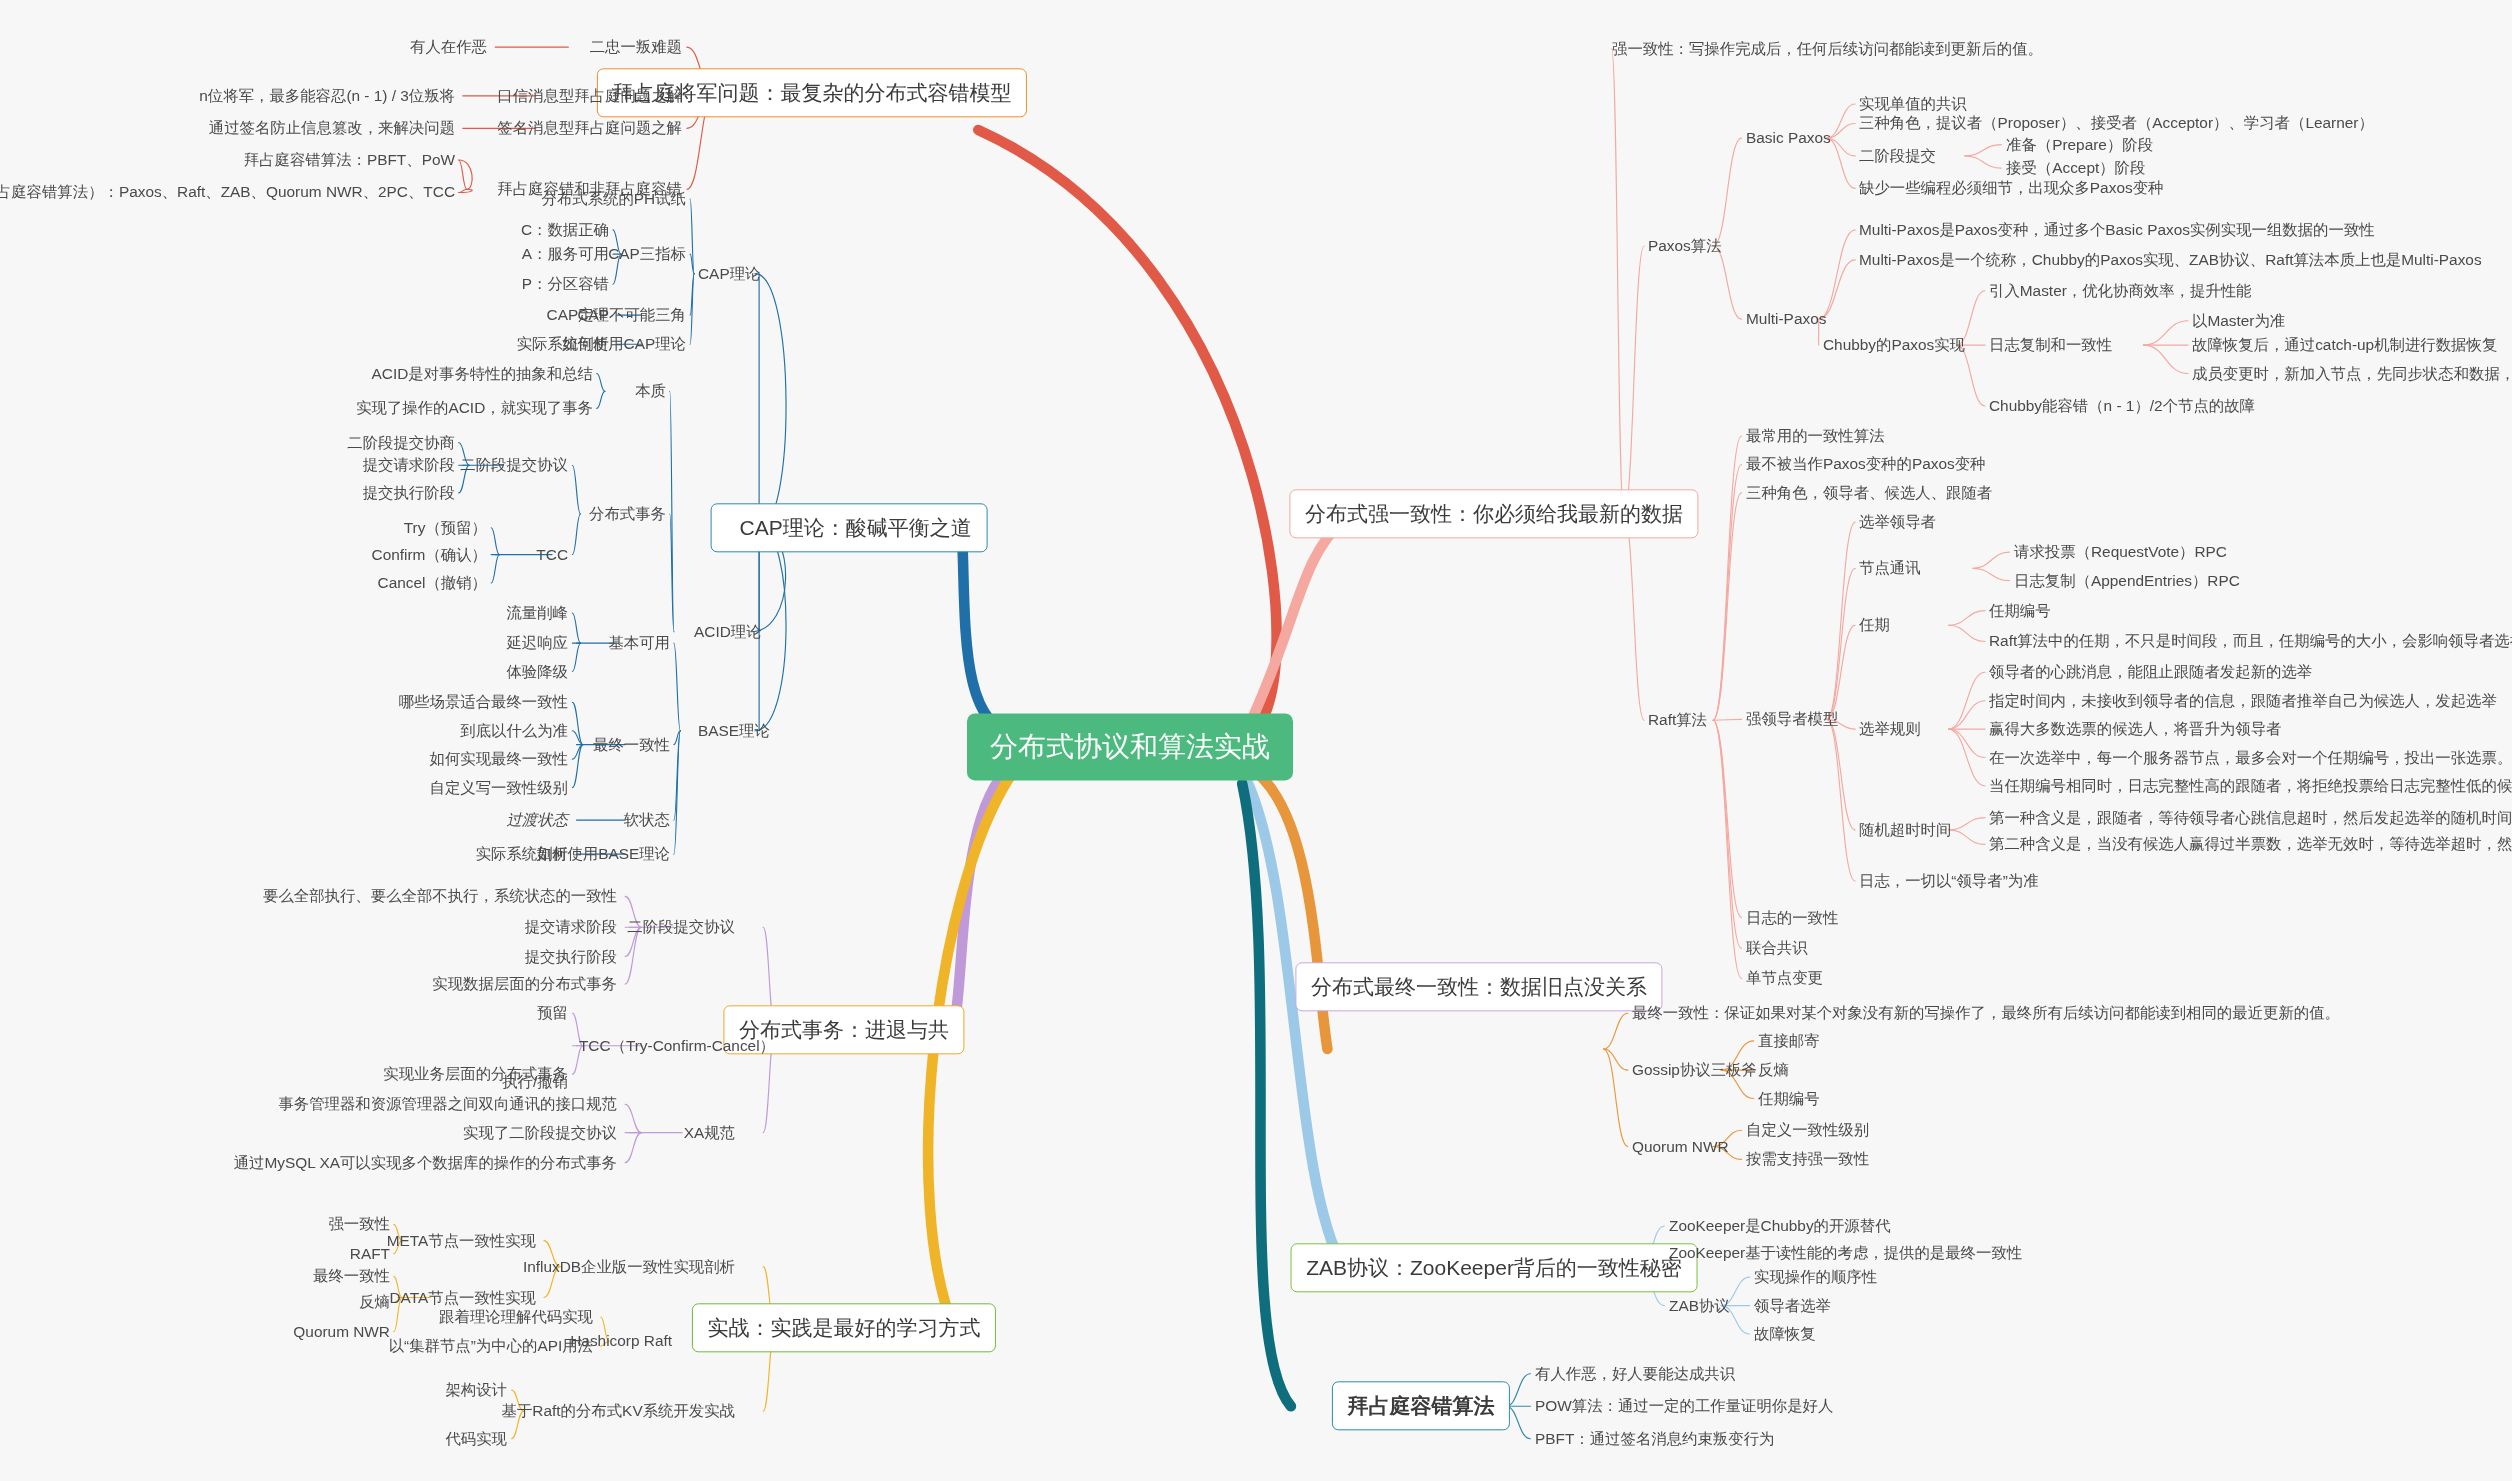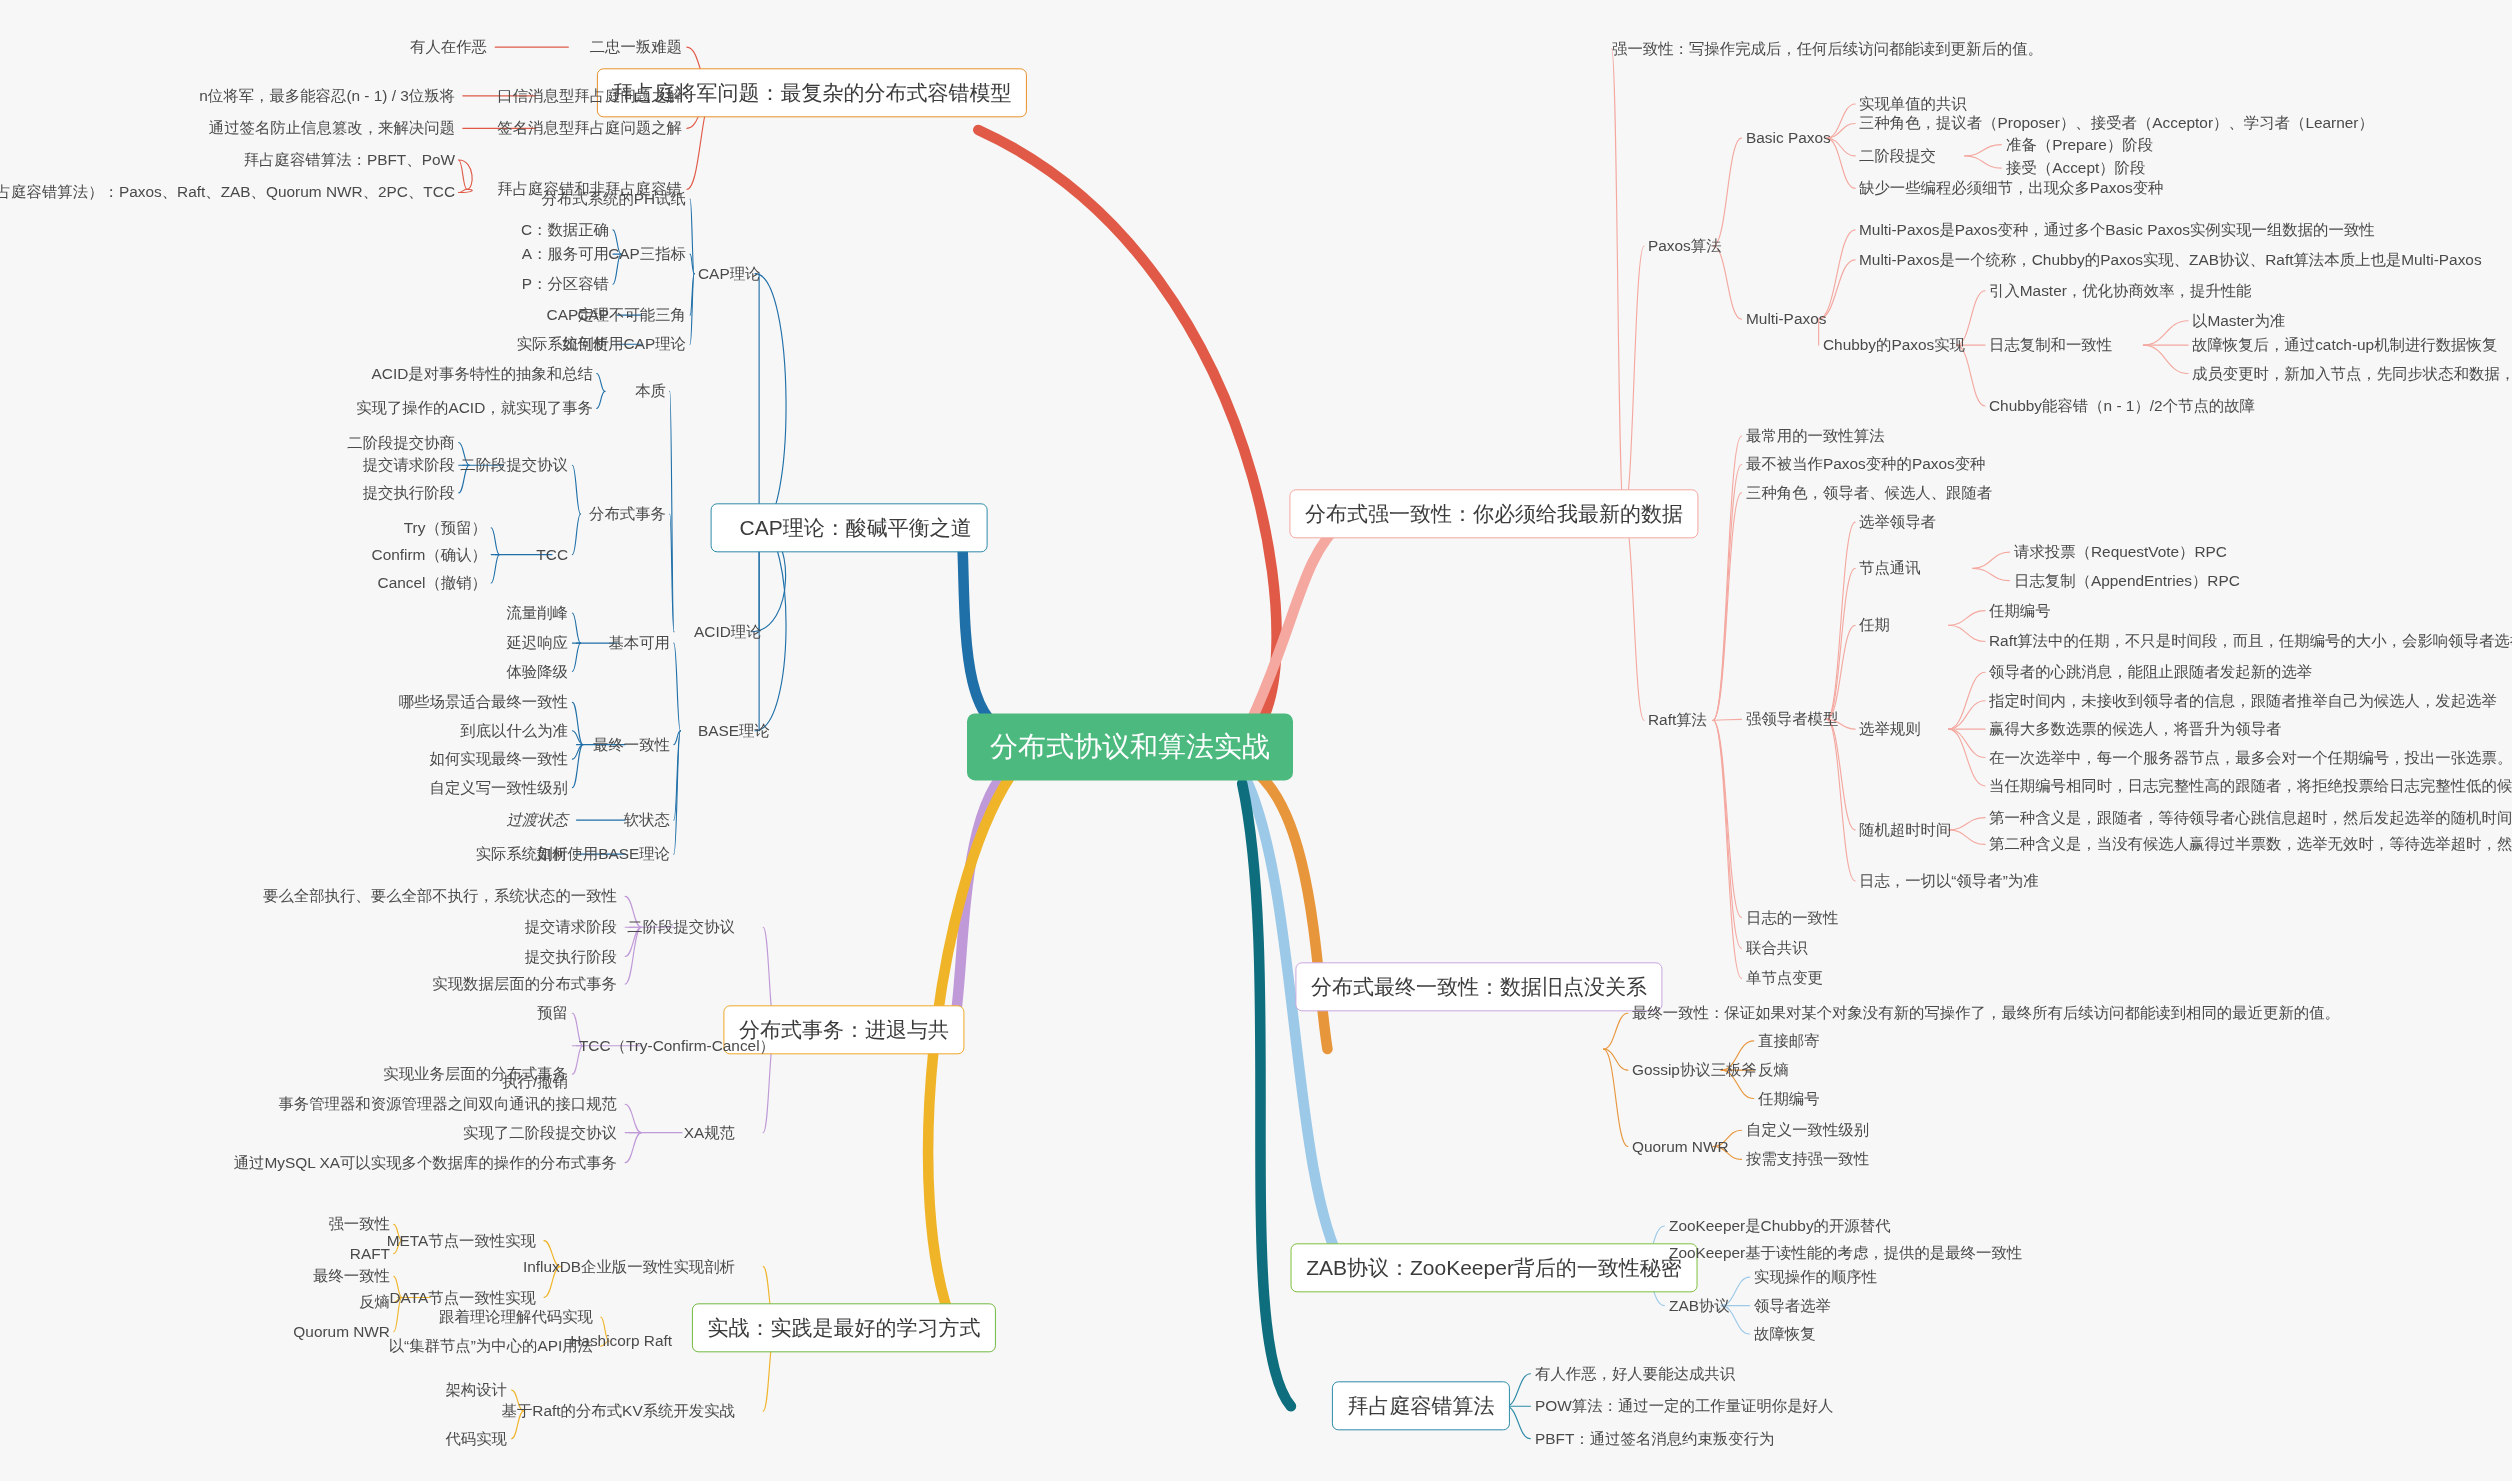--- a/index.html
+++ b/index.html
@@ -12,21 +12,21 @@
   .topic{position:absolute;transform:translate(-50%,-50%);background:#fff;border:1.6px solid #ccc;
          border-radius:6.5px;padding:9.7px 14.6px;font-size:21px;color:#3b3b3b;white-space:nowrap;}
   .topic.central{background:#4CB97F;border:none;color:#fff;font-size:28px;padding:14.6px 23px;border-radius:8px;}
   .t-byz{border-color:#E8912A;}
   .t-cap{border-color:#2E8BA8;padding-left:28px;}
   .t-tx{border-color:#F0A829;}
   .t-prac{border-color:#70B83F;}
   .t-strong{border-color:#F4A8A0;}
   .t-eventual{border-color:#C9A6E0;}
   .t-zab{border-color:#7FBF3F;}
-  .t-bft{border-color:#2E8BA8;}
+  .t-bft{border-color:#2E8BA8;font-weight:bold;}
 </style>
 </head>
 <body>
 
 <div id="stage">
   <svg class="links" id="links" viewBox="0 0 3094 1824" width="2512" height="1481">
       <path d="M880,115 C863,115 863,58 846,58" stroke="#E05A47" stroke-width="1.4" fill="none" stroke-linecap="round"></path>
       <path d="M880,115 C863,115 863,118 846,118" stroke="#E05A47" stroke-width="1.4" fill="none" stroke-linecap="round"></path>
       <path d="M880,115 C863,115 863,158 846,158" stroke="#E05A47" stroke-width="1.4" fill="none" stroke-linecap="round"></path>
       <path d="M880,115 C863,115 863,233 846,233" stroke="#E05A47" stroke-width="1.4" fill="none" stroke-linecap="round"></path>

